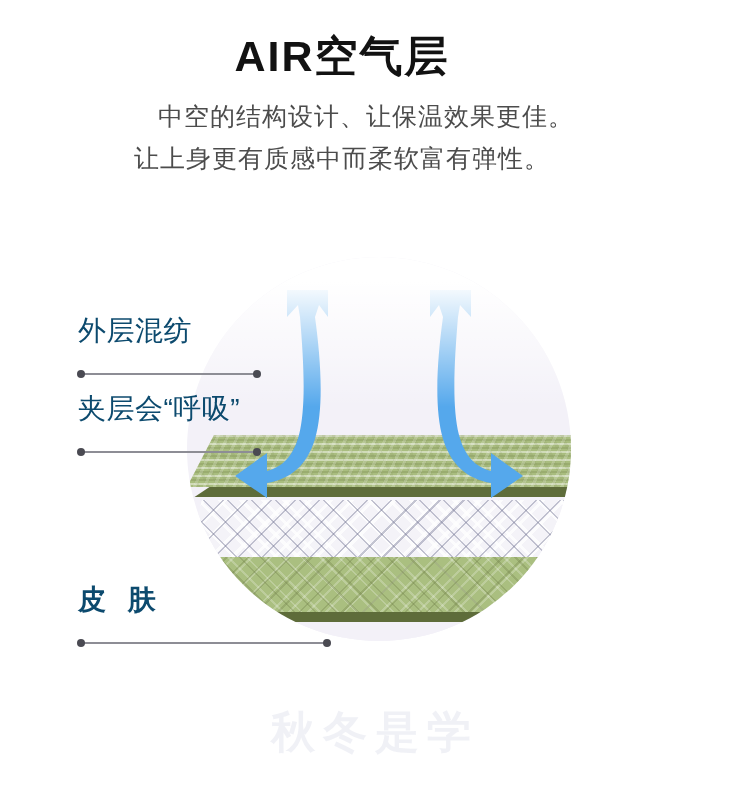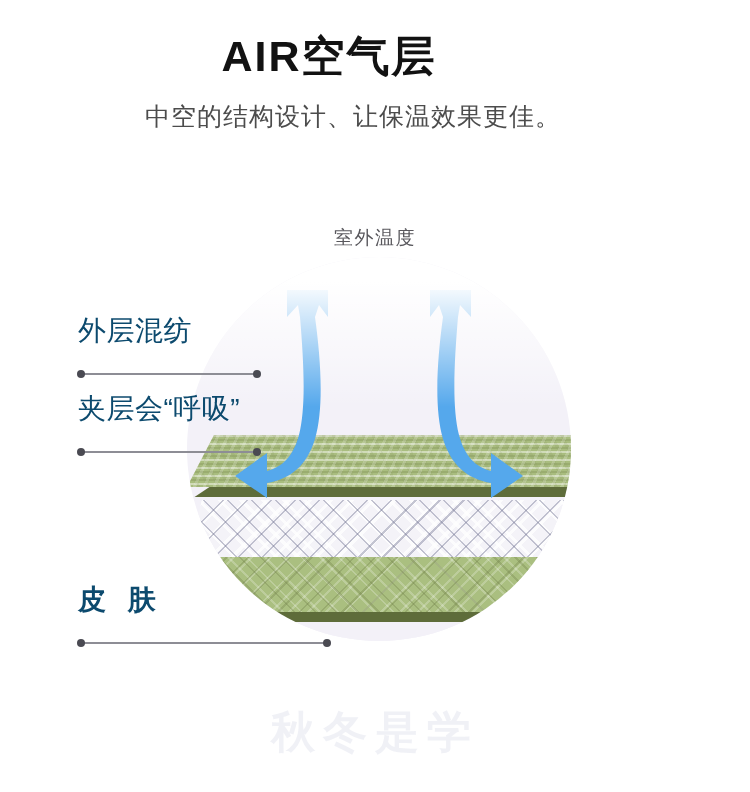--- a/index.html
+++ b/index.html
@@ -12,21 +12,21 @@
     height: 792px;
     position: relative;
     overflow: hidden;
     font-family: "Liberation Sans", "DejaVu Sans", sans-serif;
     -webkit-font-smoothing: antialiased;
   }
 
   
   #header {
     position: absolute;
-    top: 0; left: 0;
+    top: 0; left: 13px;
     width: 658px;
     text-align: center;
   }
   #main-title {
     margin: 0;
     padding-top: 32px;
     font-size: 43px;
     font-weight: 700;
     letter-spacing: 2px;
     color: #121212;
@@ -185,25 +185,25 @@
   }
 
   svg { display: block; overflow: visible; }
 </style>
 </head>
 <body>
 
 <div id="header" data-name="header-block">
   <h1 id="main-title" data-name="page-title">AIR空气层</h1>
   <p id="subtitle-1" data-name="subtitle-line-1">中空的结构设计、让保温效果更佳。</p>
+  <p id="subtitle-2" data-name="subtitle-line-2">让上身更有质感中而柔软富有弹性。</p>
 </div>
 
 <div id="diagram" data-name="fabric-cross-section-diagram">
 
-  <div id="outdoor-temp-label" data-name="outdoor-temperature-label">室外温度</div>
 
   <div id="circle-scene" data-name="circle-scene">
 
     <div class="slab" data-name="layer-outer-shell" style="top:178px;height:52px;background:#a9bd7f;">
       <div class="tex-wave" data-name="wave-texture"></div>
     </div>
     <div class="slab-edge" data-name="layer-outer-shell-edge" style="top:230px;height:10px;background:#5e6c3a;
                 clip-path:polygon(3.0% 0%, 100% 0%, 100% 100%, 1.0% 100%);"></div>
 
     <div class="slab" data-name="layer-air-mesh" style="top:243px;height:57px;background:#f4f3f8;

